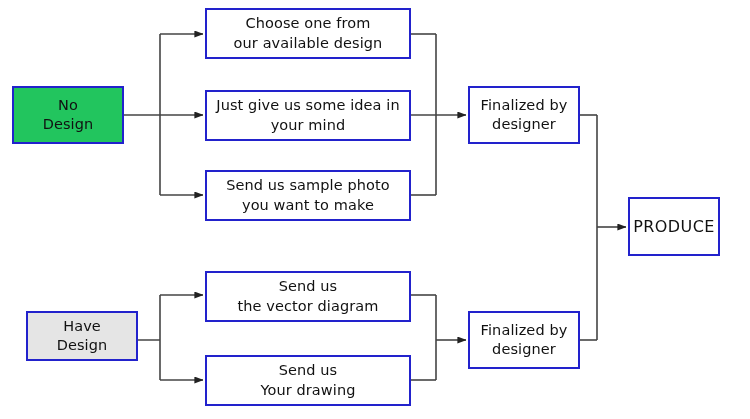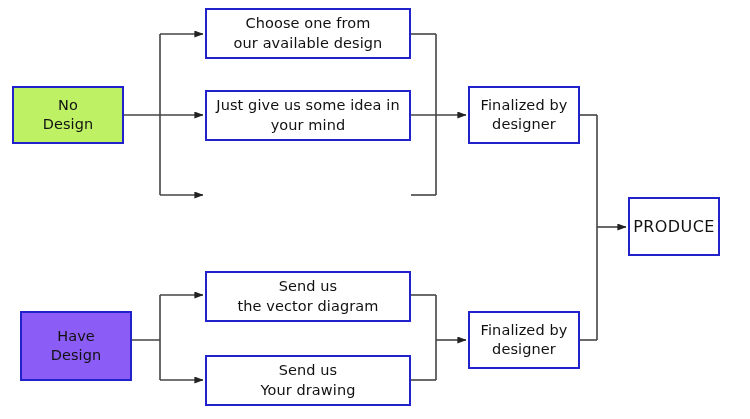--- a/index.html
+++ b/index.html
@@ -84,30 +84,32 @@
 
       <path d="M411,295 L436,295"></path>
       <path d="M411,380 L436,380"></path>
       <path d="M436,295 L436,380"></path>
       <path d="M436,340 L466,340" marker-end="url(#arrowhead)"></path>
 
       <path d="M580,340 L597,340"></path>
     </g>
   </svg>
 
-  <div class="node" style="left: 12px; top: 86px; width: 112px; height: 58px; border-color: rgb(34, 34, 204); background: #bef264; color: rgb(17, 17, 17);">No
+  <div class="node" style="left: 12px; top: 86px; width: 112px; height: 58px; border-color: rgb(34, 34, 204); background: #22c55e; color: rgb(17, 17, 17);">No
 Design</div>
   <div class="node" style="left: 205px; top: 8px; width: 206px; height: 51px; border-color: rgb(34, 34, 204); background: rgb(255, 255, 255); color: rgb(17, 17, 17);">Choose one from
 our available design</div>
   <div class="node" style="left: 205px; top: 90px; width: 206px; height: 51px; border-color: rgb(34, 34, 204); background: rgb(255, 255, 255); color: rgb(17, 17, 17);">Just give us some idea in
 your mind</div>
+  <div class="node" style="left: 205px; top: 170px; width: 206px; height: 51px; border-color: rgb(34, 34, 204); background: rgb(255, 255, 255); color: rgb(17, 17, 17);">Send us sample photo
+you want to make</div>
   <div class="node" style="left: 468px; top: 86px; width: 112px; height: 58px; border-color: rgb(34, 34, 204); background: rgb(255, 255, 255); color: rgb(17, 17, 17);">Finalized by
 designer</div>
   <div class="node terminal" style="left: 628px; top: 197px; width: 92px; height: 59px; border-color: rgb(34, 34, 204); background: rgb(255, 255, 255); color: rgb(17, 17, 17);">PRODUCE</div>
-  <div class="node" style="left: 20px; top: 311px; width: 112px; height: 70px; border-color: rgb(34, 34, 204); background: #8b5cf6; color: rgb(17, 17, 17);">Have
+  <div class="node" style="left: 26px; top: 311px; width: 112px; height: 50px; border-color: rgb(34, 34, 204); background: #e5e5e5; color: rgb(17, 17, 17);">Have
 Design</div>
   <div class="node" style="left: 205px; top: 271px; width: 206px; height: 51px; border-color: rgb(34, 34, 204); background: rgb(255, 255, 255); color: rgb(17, 17, 17);">Send us
 the vector diagram</div>
   <div class="node" style="left: 205px; top: 355px; width: 206px; height: 51px; border-color: rgb(34, 34, 204); background: rgb(255, 255, 255); color: rgb(17, 17, 17);">Send us
 Your drawing</div>
   <div class="node" style="left: 468px; top: 311px; width: 112px; height: 58px; border-color: rgb(34, 34, 204); background: rgb(255, 255, 255); color: rgb(17, 17, 17);">Finalized by
 designer</div>
 
 </div>
 

